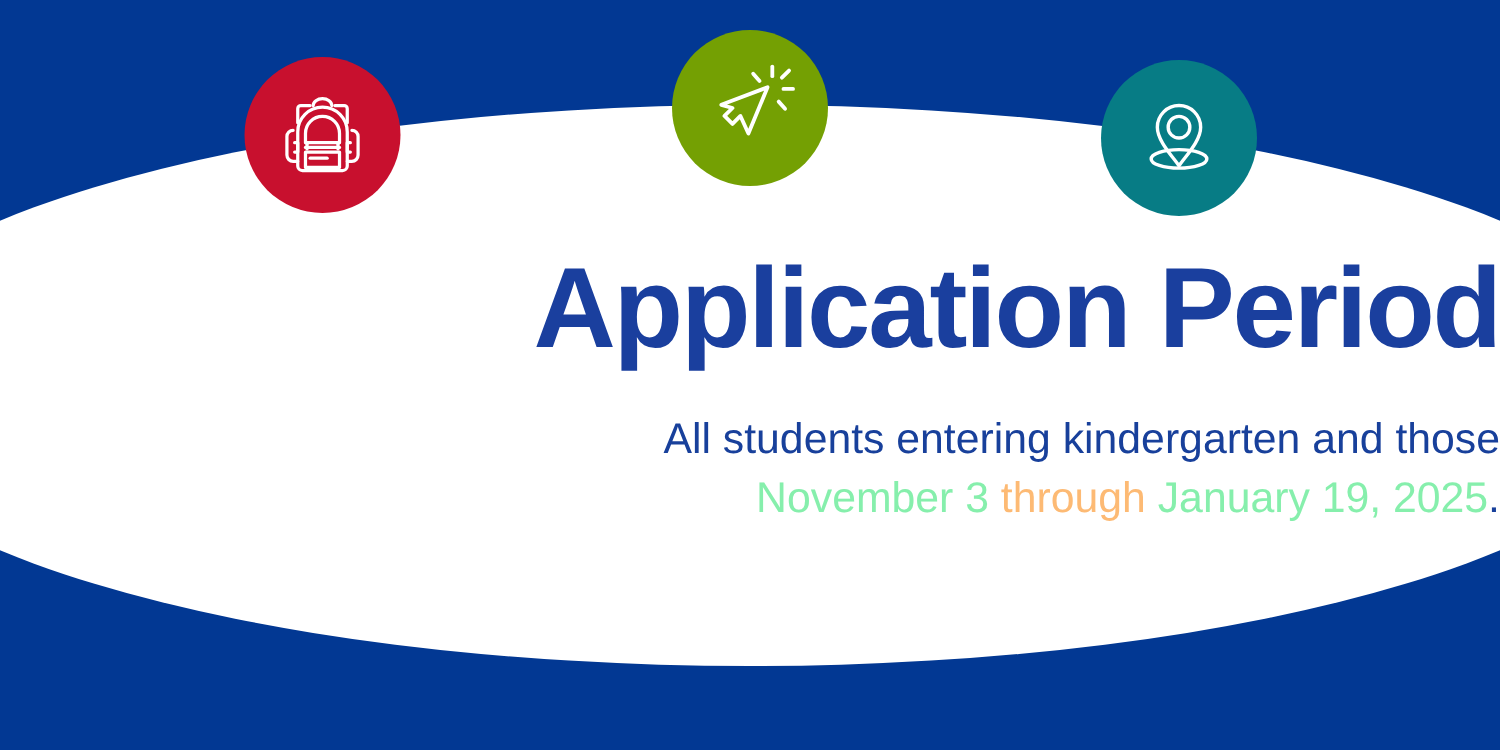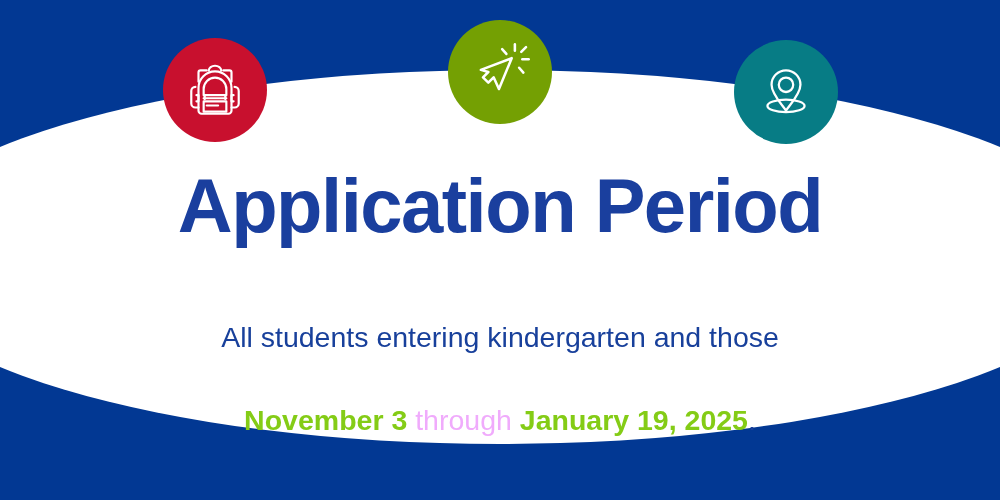--- a/index.html
+++ b/index.html
@@ -64,21 +64,21 @@
     background: #077c85;
   }
 
   
   .text-wrap {
     position: absolute;
     left: 0;
     top: 0;
     width: 1000px;
     height: 500px;
-    text-align: center;
+    text-align: right;
   }
 
   #headline {
     position: absolute;
     left: 0;
     top: 164px;
     width: 1000px;
     margin: 0;
     font-family: "Liberation Sans", sans-serif;
     font-weight: 700;
@@ -93,26 +93,26 @@
     position: absolute;
     left: 0;
     top: 274px;
     width: 1000px;
     font-family: "Liberation Sans", sans-serif;
     font-weight: 400;
     font-size: 28.5px;
     line-height: 39px;
     color: #18409b;
   }
-  #subtext .line { display: block; white-space: nowrap; margin-top: 44px; }
+  #subtext .line { display: block; white-space: nowrap; }
   .date-em {
-    color: #84cc16;
-    font-weight: 700;
+    color: #86efac;
+    font-weight: 400;
   }
-  .through-word { color: #f0abfc; font-weight: 400; }
+  .through-word { color: #fdba74; font-weight: 400; }
   .period-dot { color: #18409b; font-weight: 400; }
 </style>
 </head>
 <body>
 
 <div id="banner">
 
   <svg class="bg-svg" viewBox="0 0 1000 500" aria-hidden="true">
     <rect x="0" y="0" width="1000" height="500" fill="#023893"></rect>
     <ellipse cx="500" cy="257" rx="618" ry="187" fill="#ffffff"></ellipse>

